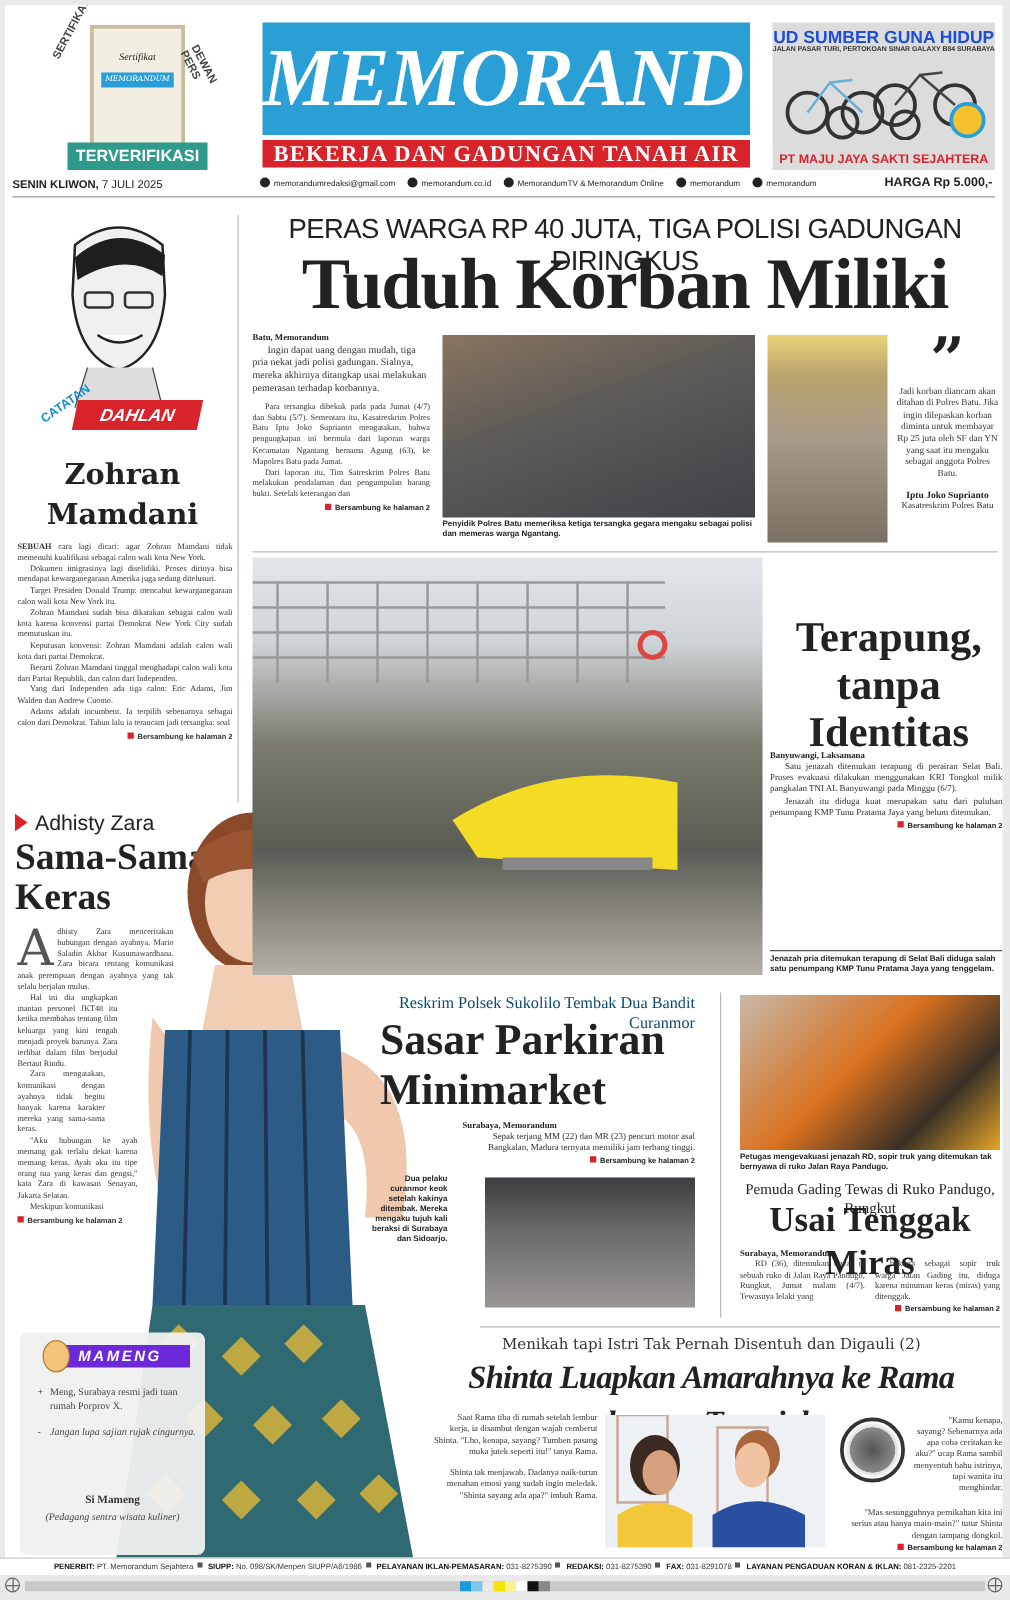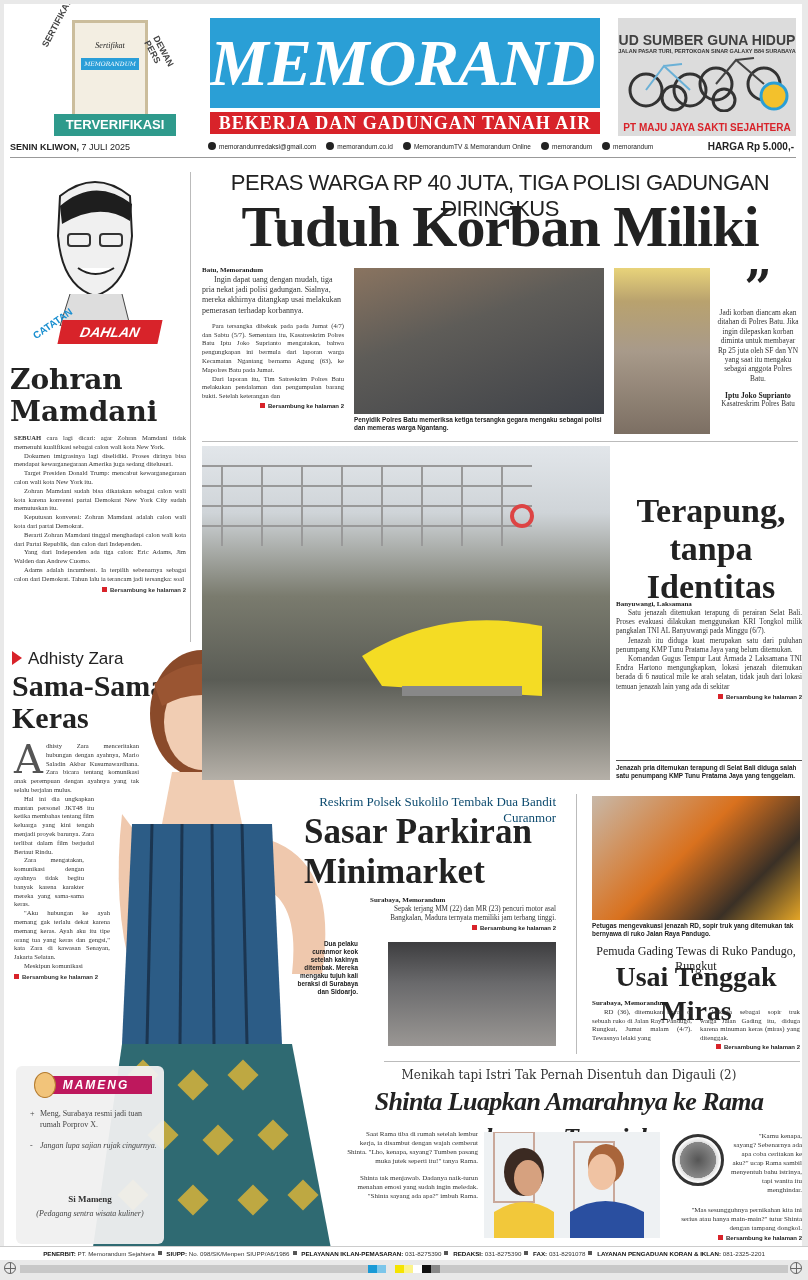--- a/index.html
+++ b/index.html
@@ -9,59 +9,59 @@
   .abs { position: absolute; }
   .serif { font-family: "Liberation Serif", serif; }
 
   
   .cert { left: 28px; top: 10px; width: 150px; height: 125px; }
   .cert .frame { position: absolute; left: 40px; top: 6px; width: 76px; height: 100px; background: #f3eee2; border: 3px solid #cbbd9c; }
   .cert .frame .t1 { font-size: 8px; font-style: italic; text-align: center; margin-top: 18px; font-family: "Liberation Serif", serif; }
   .cert .frame .mini { margin: 8px 6px 0; height: 12px; background: #2a9ed8; color: #fff; font-size: 6px; text-align: center; font-style: italic; line-height: 12px; }
   .cert .arcL { position: absolute; left: 8px; top: 30px; font-size: 9px; font-family: "Liberation Sans", sans-serif; font-weight: bold; color: #444; transform: rotate(-62deg); transform-origin: left top; }
   .cert .arcR { position: absolute; left: 128px; top: 20px; font-size: 9px; font-family: "Liberation Sans", sans-serif; font-weight: bold; color: #444; transform: rotate(62deg); transform-origin: left top; }
-  .cert .ribbon { position: absolute; left: 22px; top: 100px; width: 122px; height: 22px; background: #2f9a8c; color: #fff; font-family: "Liberation Sans", sans-serif; font-weight: bold; font-size: 13px; text-align: center; line-height: 22px; }
+  .cert .ribbon { position: absolute; left: 22px; top: 100px; width: 112px; height: 22px; background: #2f9a8c; color: #fff; font-family: "Liberation Sans", sans-serif; font-weight: bold; font-size: 13px; text-align: center; line-height: 22px; }
   .logo { left: 206px; top: 14px; width: 390px; height: 90px; background: #2a9fd6; color: #fff; font-family: "Liberation Serif", serif; font-style: italic; font-size: 66px; font-weight: bold; text-align: center; line-height: 90px; letter-spacing: -1px; }
   .tagline { left: 206px; top: 108px; width: 390px; height: 22px; background: #d8232a; color: #fff; font-family: "Liberation Serif", serif; font-weight: bold; font-size: 18px; text-align: center; line-height: 22px; letter-spacing: 1px; }
   .ad { left: 614px; top: 14px; width: 178px; height: 118px; background: #dcdcdc; }
-  .ad .h { color: #404040; font-family: "Liberation Sans", sans-serif; font-weight: bold; font-size: 14px; text-align: center; margin-top: 14px; }
+  .ad .h { color: #1d4ed8; font-family: "Liberation Sans", sans-serif; font-weight: bold; font-size: 14px; text-align: center; margin-top: 3px; }
   .ad .s { color: #333; font-family: "Liberation Sans", sans-serif; font-size: 5.5px; font-weight: bold; text-align: center; }
   .ad .bikes { position: absolute; left: 6px; top: 28px; width: 166px; height: 66px; }
   .ad .f { position: absolute; left: 0; bottom: 3px; width: 178px; color: #d8232a; font-family: "Liberation Sans", sans-serif; font-weight: bold; font-size: 10px; text-align: center; }
   .dateline { left: 6px; top: 138px; font-family: "Liberation Sans", sans-serif; font-size: 9px; }
   .dateline b { font-weight: bold; margin-top: 10px; }
   .contacts { left: 204px; top: 138px; font-family: "Liberation Sans", sans-serif; font-size: 6.5px; display: flex; gap: 10px; }
   .contacts span.ic { display: inline-block; width: 8px; height: 8px; border-radius: 50%; background: #222; margin-right: 3px; vertical-align: -1px; }
   .price { right: 8px; top: 137px; font-family: "Liberation Sans", sans-serif; font-weight: bold; font-size: 10px; }
   .rule { left: 6px; top: 153px; width: 786px; height: 1px; background: #999; }
 
   
   .colrule { left: 186px; top: 168px; width: 1px; height: 470px; background: #bbb; }
   .portrait { left: 36px; top: 172px; width: 110px; height: 150px; }
   .catatan { left: 26px; top: 306px; width: 130px; height: 40px; }
   .catatan .red { position: absolute; left: 30px; top: 10px; width: 100px; height: 24px; background: #d8232a; color: #fff; font-family: "Liberation Sans", sans-serif; font-weight: bold; font-style: italic; font-size: 14px; line-height: 24px; text-align: center; transform: skewX(-12deg); }
   .catatan .blue { position: absolute; left: 0; top: 8px; color: #1a8fd0; font-family: "Liberation Sans", sans-serif; font-weight: bold; font-size: 10px; transform: rotate(-35deg); }
-  .zohran { left: 6px; top: 360px; width: 176px; font-family: "DejaVu Serif", serif; font-weight: bold; font-size: 28px; line-height: 32px; }
+  .zohran { left: 6px; top: 360px; width: 176px; font-family: "DejaVu Serif", serif; font-weight: bold; font-size: 23px; text-align: center; line-height: 32px; }
   .body-s { font-size: 6.6px; line-height: 8.8px; color: #333; text-align: justify; }
   .body-s p { text-indent: 10px; }
   .body-s p.noind { text-indent: 0; }
   .cont { font-family: "Liberation Sans", sans-serif; font-weight: bold; font-size: 6px; text-align: right; margin-top: 2px; }
   .cont::before { content: ""; display: inline-block; width: 5px; height: 5px; background: #d8232a; margin-right: 3px; vertical-align: 0; }
   .zcol { left: 10px; top: 430px; width: 172px; }
 
   .kicker-tri { left: 8px; top: 645px; font-family: "Liberation Sans", sans-serif; font-size: 17px; color: #222; }
   .kicker-tri::before { content: ""; display: inline-block; width: 0; height: 0; border-top: 7px solid transparent; border-bottom: 7px solid transparent; border-left: 10px solid #d8232a; margin-right: 6px; vertical-align: -1px; }
   .samasama { left: 8px; top: 666px; width: 180px; font-family: "Liberation Serif", serif; font-weight: bold; font-size: 30px; line-height: 32px; }
   .zaracol { left: 10px; top: 738px; width: 125px; }
   .dropcap { float: left; font-size: 40px; line-height: 34px; color: #555; margin-right: 3px; font-family: "DejaVu Serif", serif; }
 
   .zara { left: 88px; top: 640px; width: 250px; height: 610px; }
 
   .mameng { left: 12px; top: 1062px; width: 148px; height: 178px; background: rgba(240,240,240,0.95); border-radius: 6px; }
-  .mameng .badge { position: absolute; left: 24px; top: 10px; width: 112px; height: 18px; background: #be185d; color: #fff; font-family: "Liberation Sans", sans-serif; font-weight: bold; font-style: italic; font-size: 12px; text-align: center; line-height: 18px; letter-spacing: 2px; }
+  .mameng .badge { position: absolute; left: 24px; top: 10px; width: 112px; height: 18px; background: #6d28d9; color: #fff; font-family: "Liberation Sans", sans-serif; font-weight: bold; font-style: italic; font-size: 12px; text-align: center; line-height: 18px; letter-spacing: 2px; }
   .mameng .face { position: absolute; left: 18px; top: 6px; width: 22px; height: 26px; border-radius: 50%; background: #f2c47a; border: 1px solid #b47b2e; }
   .mameng ul { position: absolute; left: 14px; top: 42px; width: 128px; list-style: none; font-size: 8px; line-height: 11px; color: #444; }
   .mameng li { margin-bottom: 10px; padding-left: 10px; position: relative; }
   .mameng li span.b { position: absolute; left: 0; }
   .mameng .sig { position: absolute; left: 0; top: 128px; width: 148px; text-align: center; font-size: 9px; font-weight: bold; color: #333; }
   .mameng .sub { position: absolute; left: 0; top: 142px; width: 148px; text-align: center; font-size: 8px; font-style: italic; color: #444; line-height: 11px; }
 
   
   .kicker1 { left: 198px; top: 166px; width: 596px; font-family: "Liberation Sans", sans-serif; font-size: 22px; letter-spacing: -0.5px; text-align: center; color: #222; }
   .head1 { left: 198px; top: 190px; width: 596px; font-family: "Liberation Serif", serif; font-weight: bold; font-size: 58px; line-height: 66px; text-align: center; letter-spacing: -1px; }
@@ -293,21 +293,20 @@
       <path d="M160 210 Q240 160 340 180 L340 250 L180 240 Z" fill="#f4dc24"></path>
       <rect x="200" y="240" width="120" height="10" fill="#888"></rect>
     </svg>
   </div>
   <div class="abs head3">Terapung, tanpa Identitas</div>
   <div class="abs col3 serif">
     <div class="dl">Banyuwangi, Laksamana</div>
     <div class="lead">
       <p>Satu jenazah ditemukan terapung di perairan Selat Bali. Proses evakuasi dilakukan menggunakan KRI Tongkol milik pangkalan TNI AL Banyuwangi pada Minggu (6/7).</p>
       <p>Jenazah itu diduga kuat merupakan satu dari puluhan penumpang KMP Tunu Pratama Jaya yang belum ditemukan.</p>
-      <p>Komandan Gugus Tempur Laut Armada 2 Laksamana TNI Endra Hartono mengungkapkan, lokasi jenazah ditemukan berada di 6 nautical mile ke arah selatan, tidak jauh dari lokasi temuan jenazah lain yang ada di sekitar</p>
     </div>
     <div class="cont">Bersambung ke halaman 2</div>
   </div>
   <div class="abs cap cap3">Jenazah pria ditemukan terapung di Selat Bali diduga salah satu penumpang KMP Tunu Pratama Jaya yang tenggelam.</div>
 
   <div class="abs kick4">Reskrim Polsek Sukolilo Tembak Dua Bandit Curanmor</div>
   <div class="abs head4">Sasar Parkiran Minimarket</div>
   <div class="abs col4 serif">
     <div class="dl">Surabaya, Memorandum</div>
     <div class="lead">

